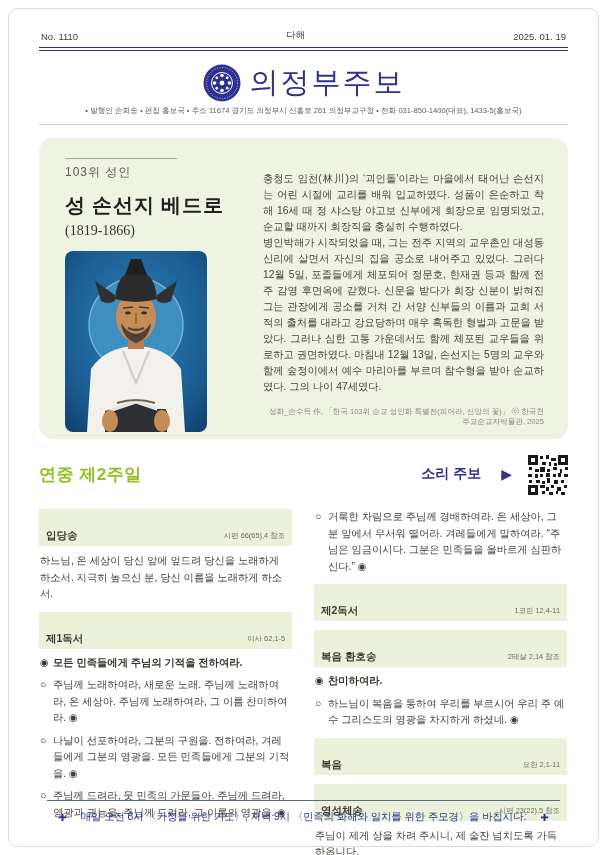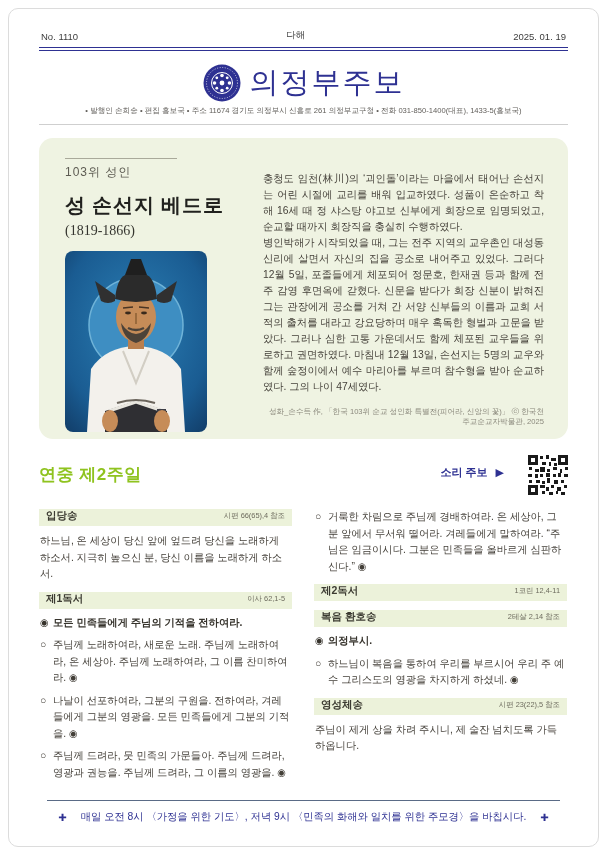--- a/index.html
+++ b/index.html
@@ -36,28 +36,28 @@
   .portrait { margin-top:12px; width:142px; height:181px; border-radius:8px; overflow:hidden; }
   .portrait svg { display:block; width:100%; height:100%; }
   .saint-right { flex:1; padding-top:13px; }
   .bio { font-size:10.3px; line-height:16px; text-align:justify; color:#46423b; }
   .bio + .bio { margin-top:0; }
   .caption { margin-top:12px; text-align:right; font-size:7.6px; color:#8b897d; }
   
   .sunday-row { margin-top:16px; display:flex; align-items:flex-start; }
   .sunday-title { font-size:17px; font-weight:bold; color:#8fc31f; letter-spacing:0.5px; padding-top:8px; }
   .sunday-spacer { flex:1; }
-  .sori { display:flex; align-items:center; gap:8px; padding-top:10px; margin-right:24px;
-    font-size:11px; font-weight:bold; color:#2e3192; }
+  .sori { display:flex; align-items:center; gap:20px; padding-top:10px; margin-right:16px;
+    font-size:14px; font-weight:bold; color:#2e3192; }
   .qr { width:40px; height:40px; flex:none; }
   
   .liturgy { margin-top:14px; display:flex; gap:22px; }
   .col { width:253px; flex:none; }
   .sec-bar { display:flex; justify-content:space-between; align-items:center;
-    background:#ecf2da; padding:0 7px 3px 7px; margin-top:9px; }
+    background:#ecf2da; padding:20px 7px 3px 7px; margin-top:9px; }
   .sec-bar:first-child { margin-top:0; }
   .sec-label { font-size:10.5px; font-weight:bold; color:#3b3a31; }
   .sec-ref { font-size:7.4px; color:#6d6b5e; }
   .lit-body { margin:7px 1px 3px; font-size:10.3px; line-height:16.5px; color:#433f38; }
   .verse { display:flex; margin:6px 1px 0; font-size:10.3px; line-height:16.5px; color:#433f38; }
   .verse .m { width:13px; flex:none; }
   .verse.bold { font-weight:bold; color:#36332c; }
   
   .footer { position:absolute; left:38px; right:38px; bottom:22px; }
   .footer-rule { border-top:1px solid #5a6b86; }
@@ -248,25 +248,29 @@
       <div class="sec-bar">
         <span class="sec-label">제2독서</span>
         <span class="sec-ref">1코린 12,4-11</span>
       </div>
       <div class="sec-bar">
         <span class="sec-label">복음 환호송</span>
         <span class="sec-ref">2테살 2,14 참조</span>
       </div>
       <div class="verse bold">
         <span class="m">◉</span>
-          <span>의정부시.</span>
+          <span>찬미하여라.</span>
       </div>
       <div class="verse">
         <span class="m">○</span>
           <span>하느님이 복음을 통하여 우리를 부르시어 우리 주 예수 그리스도의 영광을 차지하게 하셨네. ◉</span>
+      </div>
+      <div class="sec-bar">
+        <span class="sec-label">복음</span>
+        <span class="sec-ref">요한 2,1-11</span>
       </div>
       <div class="sec-bar">
         <span class="sec-label">영성체송</span>
         <span class="sec-ref">시편 23(22),5 참조</span>
       </div>
       <p class="lit-body">주님이 제게 상을 차려 주시니, 제 술잔 넘치도록 가득하옵니다.</p>
     </div>
   </div>
 
   <div class="footer">

